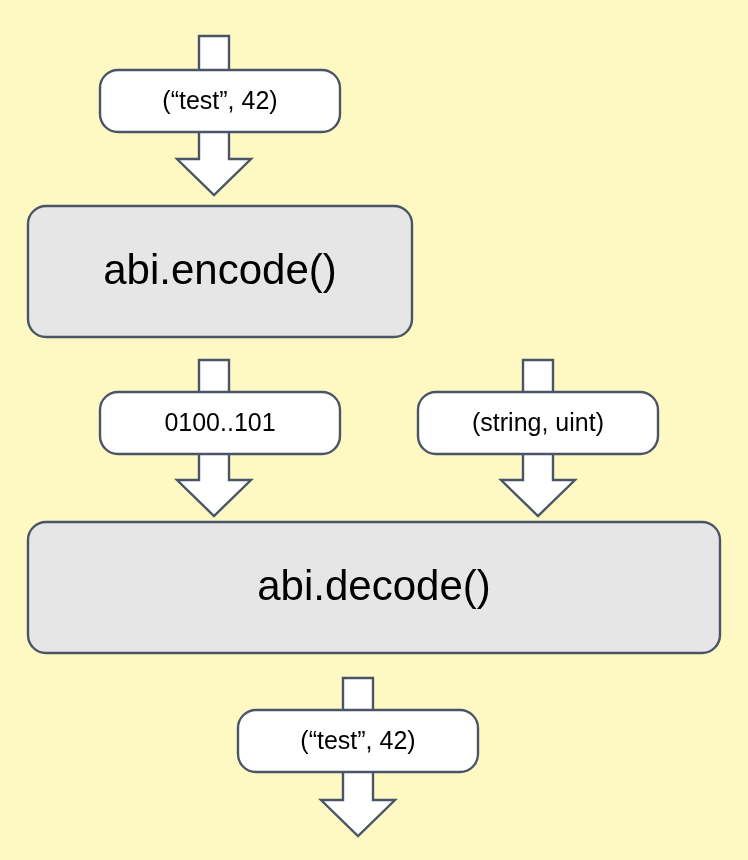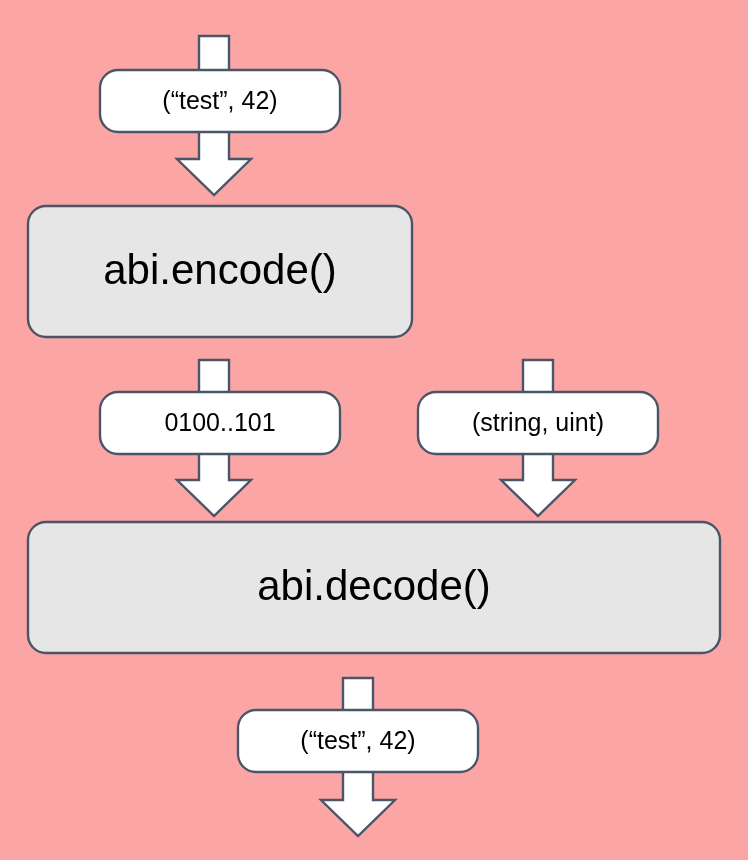--- a/index.html
+++ b/index.html
@@ -10,21 +10,21 @@
   body {
     width: 748px;
     height: 860px;
     font-family: "Liberation Sans", sans-serif;
     overflow: hidden;
   }
   #diagram-root {
     position: relative;
     width: 748px;
     height: 860px;
-    background: #fca5a5;
+    background: #fef9c3;
   }
   svg#flow-svg {
     display: block;
     width: 748px;
     height: 860px;
   }
   .node-shape {
     stroke-width: 2.4;
     stroke-linejoin: round;
   }

